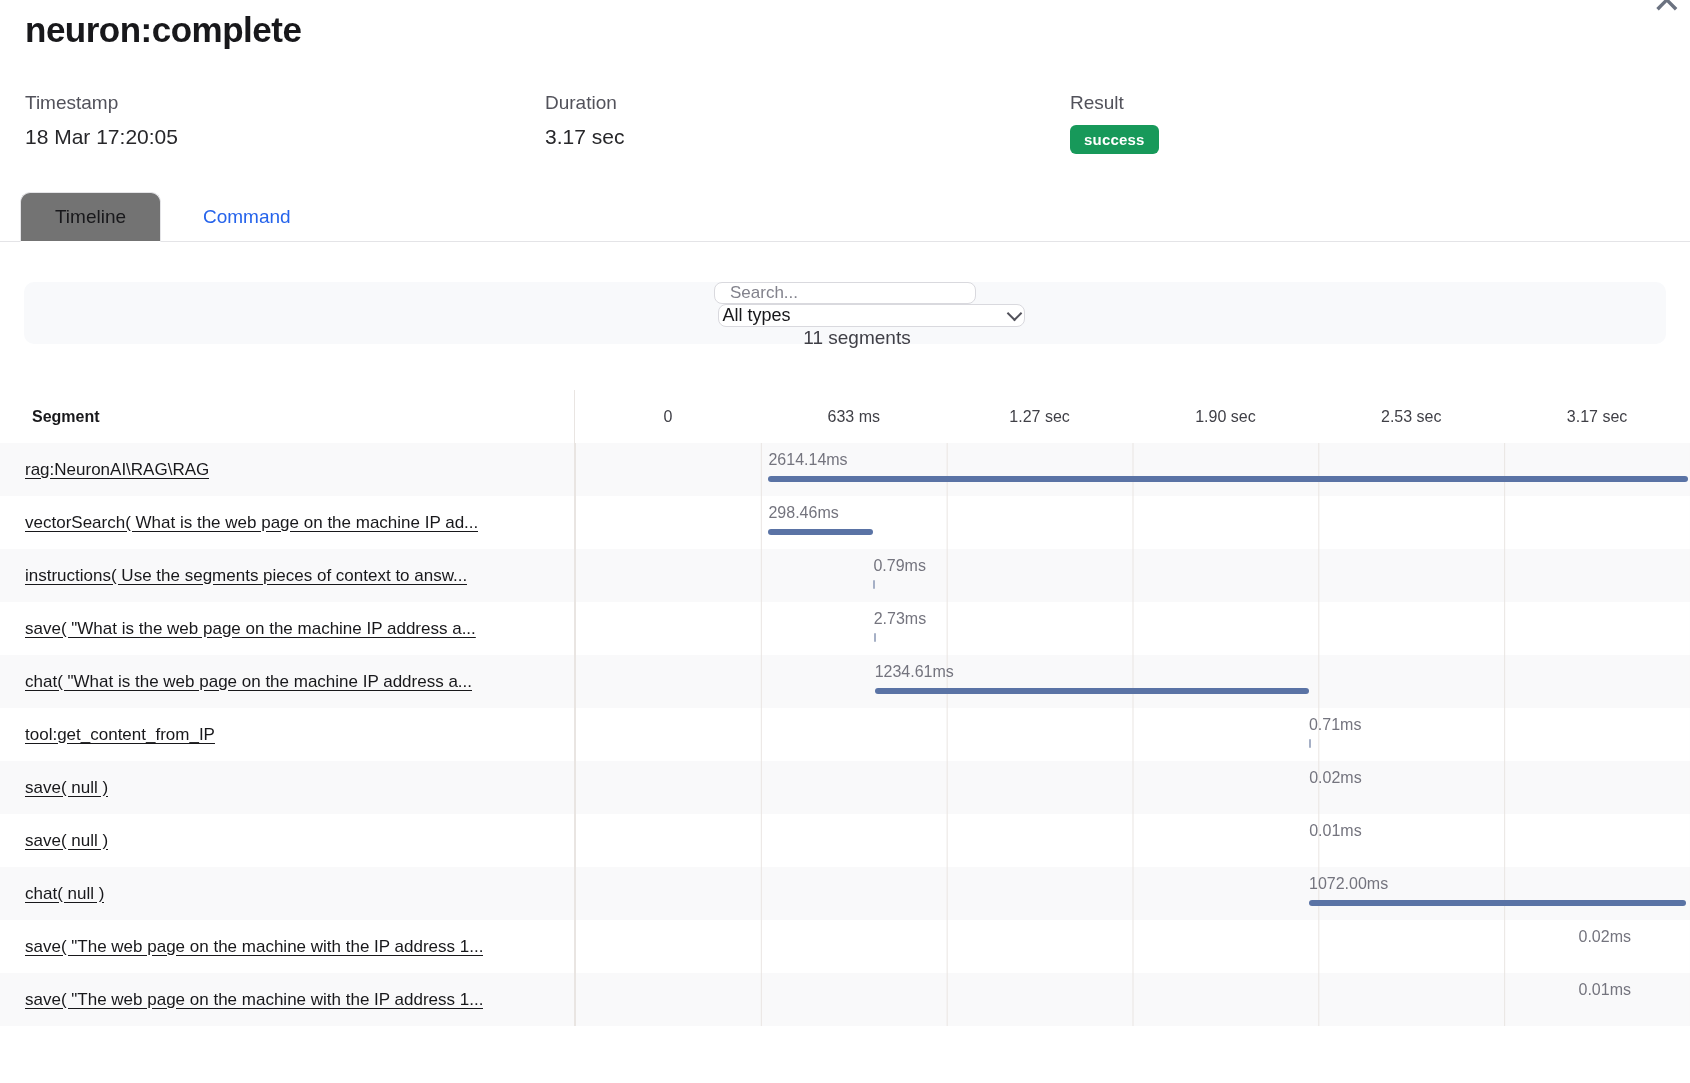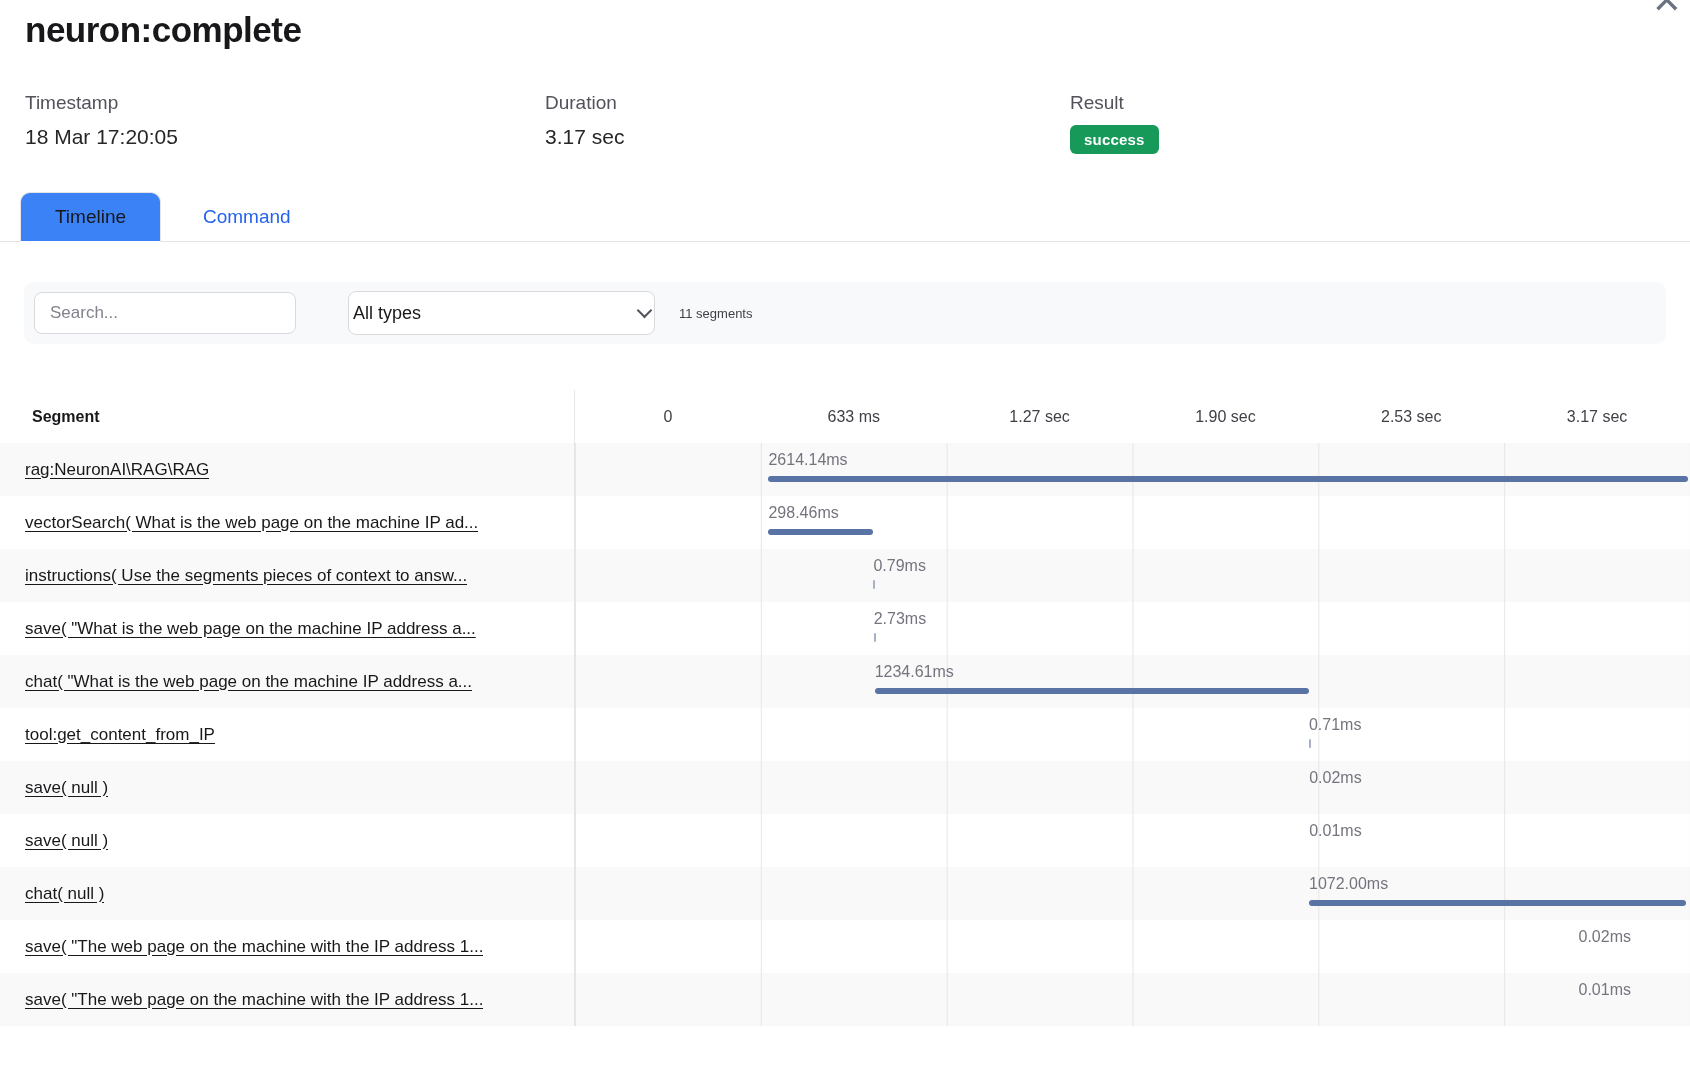--- a/index.html
+++ b/index.html
@@ -46,50 +46,50 @@
     border-bottom: 1px solid #e4e4e7;
     display: flex; align-items: stretch; padding-left: 20px;
   }
   .tab {
     font-size: 19px; display: flex; align-items: center; justify-content: center;
     cursor: pointer;
   }
   .tab.active {
     width: 141px;
     border: 1px solid #e4e4e7; border-bottom: 1px solid #ffffff;
-    border-radius: 10px 10px 0 0; background: #3b82f6;
+    border-radius: 10px 10px 0 0; background: #737373;
     margin-bottom: -1px; color: #18181b;
   }
   .tab.plain { padding: 0 42px; color: var(--link-blue, #2563eb); }
 
   
   .filterbar {
     position: absolute; left: 24px; right: 24px; top: 282px; height: 62px;
     background: #f8f9fb; border-radius: 10px;
-    display: flex; align-items: center; padding: 0 10px;
+    display: flex; align-items: center; padding: 0 10px; flex-direction: column;
   }
   .search-input {
     width: 262px; height: 42px;
     border: 1px solid #d9d9de; border-radius: 8px; background: #fff;
     padding: 0 15px; font-size: 17px; color: #3f3f46; outline: none;
     font-family: "Liberation Sans", sans-serif;
   }
   .search-input::placeholder { color: #82828c; }
   .type-select {
     margin-left: 52px; width: 307px; height: 44px;
     border: 1px solid #d9d9de; border-radius: 8px; background: #fff;
     display: flex; align-items: center; justify-content: space-between;
     padding: 0 4px; font-size: 18px; color: #18181b; cursor: pointer;
   }
   .chev {
     width: 11px; height: 11px; margin-top: -5px;
     border-right: 2px solid #52525b; border-bottom: 2px solid #52525b;
     transform: rotate(45deg);
   }
-  .segments-count { margin-left: 24px; font-size: 13px; color: #3f3f46; }
+  .segments-count { margin-left: 24px; font-size: 19px; color: #3f3f46; }
 
   
   .thead {
     position: absolute; left: 0; right: 0; top: 390px; height: 53px;
     display: flex;
   }
   .seg-h {
     width: 574px; padding-left: 32px;
     display: flex; align-items: center;
     font-size: 16px; font-weight: 700; color: #18181b;

